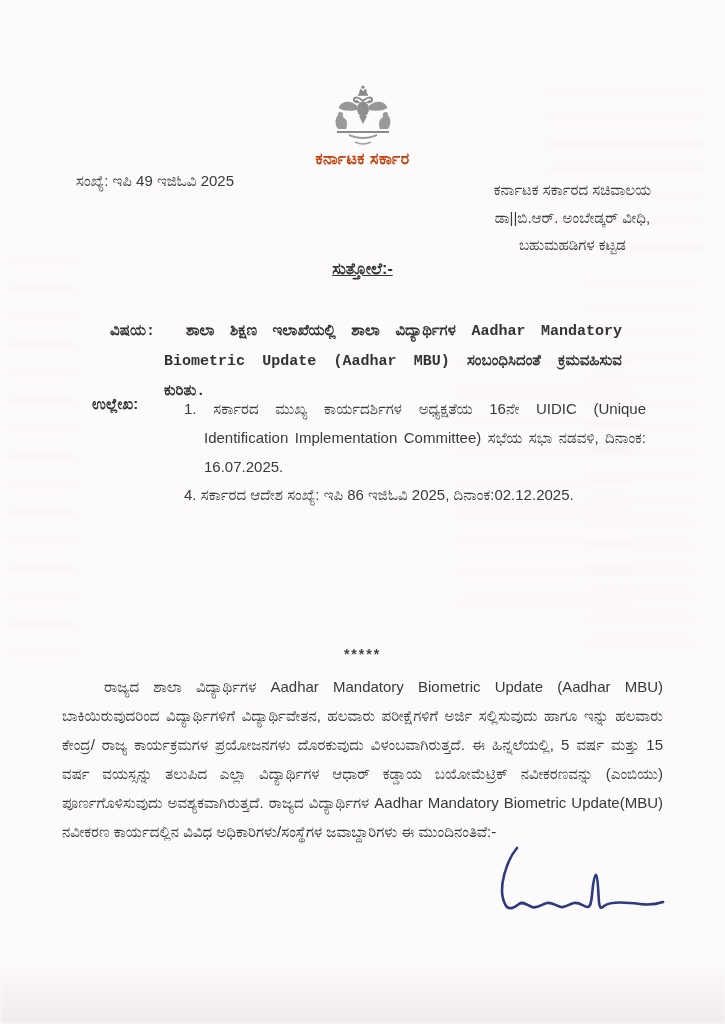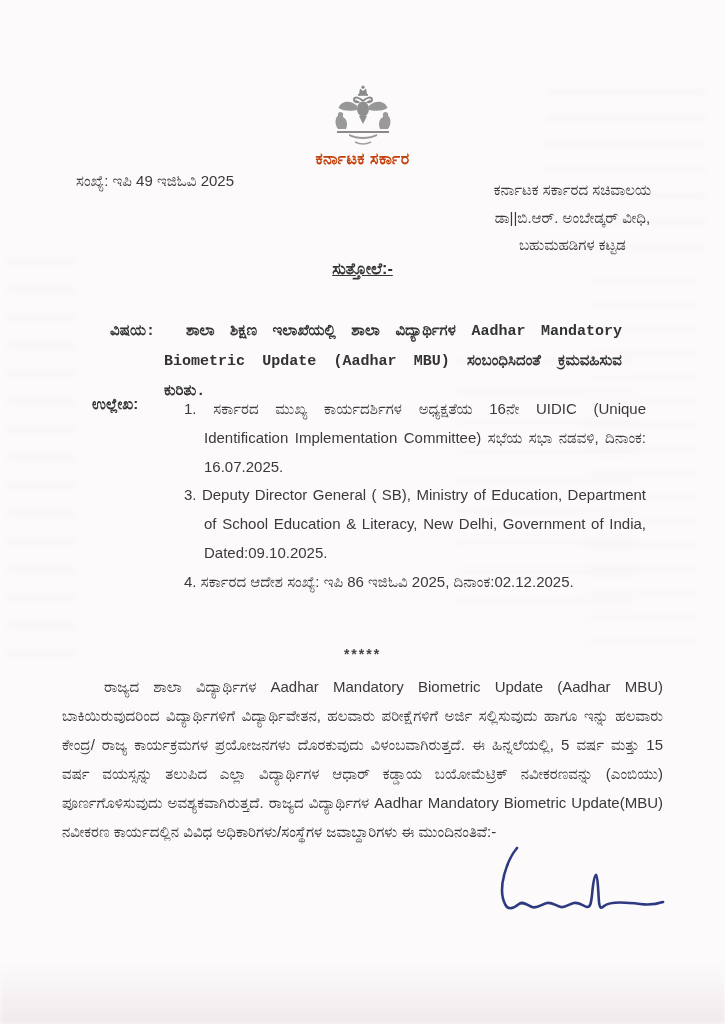--- a/index.html
+++ b/index.html
@@ -133,21 +133,20 @@
     <div>ಬಹುಮಹಡಿಗಳ ಕಟ್ಟಡ</div>
   </div>
 
   <div class="doc-title">ಸುತ್ತೋಲೆ:-</div>
 
   <div class="subject-block"><span>ವಿಷಯ:</span>&nbsp;&nbsp;<span>ಶಾಲಾ ಶಿಕ್ಷಣ ಇಲಾಖೆಯಲ್ಲಿ ಶಾಲಾ ವಿದ್ಯಾರ್ಥಿಗಳ Aadhar Mandatory Biometric Update (Aadhar MBU) ಸಂಬಂಧಿಸಿದಂತೆ ಕ್ರಮವಹಿಸುವ ಕುರಿತು.</span></div>
 
   <div class="ref-label">ಉಲ್ಲೇಖ:</div>
   <div class="ref-items">
     <div class="ref-item"><span>1.</span> <span>ಸರ್ಕಾರದ ಮುಖ್ಯ ಕಾರ್ಯದರ್ಶಿಗಳ ಅಧ್ಯಕ್ಷತೆಯ 16ನೇ UIDIC (Unique Identification Implementation Committee) ಸಭೆಯ ಸಭಾ ನಡವಳಿ, ದಿನಾಂಕ: 16.07.2025.</span></div>
-    <div class="ref-item"><span>3.</span> <span>Deputy Director General ( SB), Ministry of Education, Department of School Education &amp; Literacy, New Delhi, Government of India, Dated:09.10.2025.</span></div>
     <div class="ref-item"><span>4.</span> <span>ಸರ್ಕಾರದ ಆದೇಶ ಸಂಖ್ಯೆ: ಇಪಿ 86 ಇಜಿಓವಿ 2025, ದಿನಾಂಕ:02.12.2025.</span></div>
   </div>
 
   <div class="separator">*****</div>
 
   <div class="body-para"><span>ರಾಜ್ಯದ ಶಾಲಾ ವಿದ್ಯಾರ್ಥಿಗಳ Aadhar Mandatory Biometric Update (Aadhar MBU) ಬಾಕಿಯಿರುವುದರಿಂದ ವಿದ್ಯಾರ್ಥಿಗಳಿಗೆ ವಿದ್ಯಾರ್ಥಿವೇತನ, ಹಲವಾರು ಪರೀಕ್ಷೆಗಳಿಗೆ ಅರ್ಜಿ ಸಲ್ಲಿಸುವುದು ಹಾಗೂ ಇನ್ನು ಹಲವಾರು ಕೇಂದ್ರ/ ರಾಜ್ಯ ಕಾರ್ಯಕ್ರಮಗಳ ಪ್ರಯೋಜನಗಳು ದೊರಕುವುದು ವಿಳಂಬವಾಗಿರುತ್ತದೆ. ಈ ಹಿನ್ನಲೆಯಲ್ಲಿ, 5 ವರ್ಷ ಮತ್ತು 15 ವರ್ಷ ವಯಸ್ಸನ್ನು ತಲುಪಿದ ಎಲ್ಲಾ ವಿದ್ಯಾರ್ಥಿಗಳ ಆಧಾರ್ ಕಡ್ಡಾಯ ಬಯೋಮೆಟ್ರಿಕ್ ನವೀಕರಣವನ್ನು (ಎಂಬಿಯು) ಪೂರ್ಣಗೊಳಿಸುವುದು ಅವಶ್ಯಕವಾಗಿರುತ್ತದೆ. ರಾಜ್ಯದ ವಿದ್ಯಾರ್ಥಿಗಳ Aadhar Mandatory  Biometric Update(MBU) ನವೀಕರಣ ಕಾರ್ಯದಲ್ಲಿನ </span><span class="bold-part">ವಿವಿಧ ಅಧಿಕಾರಿಗಳು/ಸಂಸ್ಥೆಗಳ ಜವಾಬ್ದಾರಿಗಳು ಈ ಮುಂದಿನಂತಿವೆ:-</span></div>
 
   <div class="signature-wrap">
     <svg width="220" height="100" viewBox="0 0 220 100" fill="none">
       <path d="M62 8 C52 20 42 48 50 64

